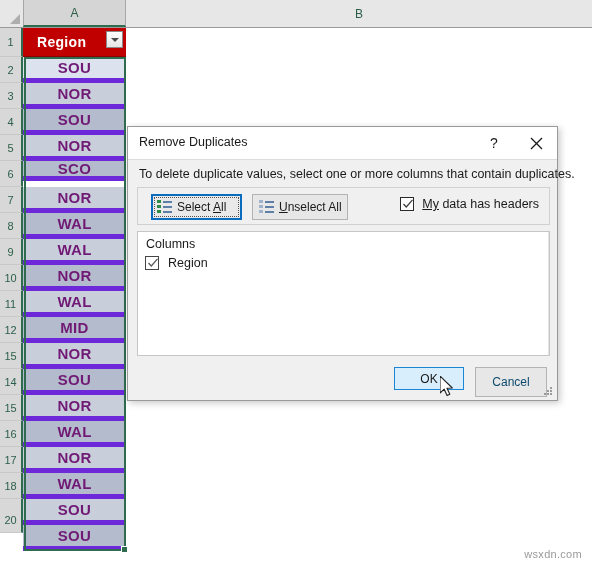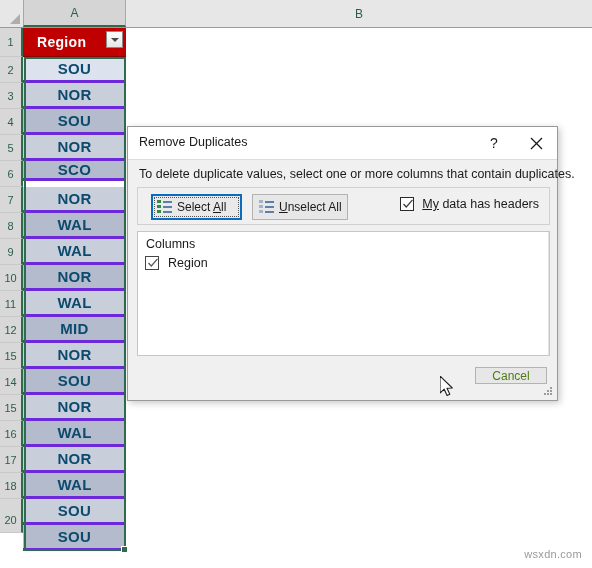--- a/index.html
+++ b/index.html
@@ -87,27 +87,27 @@
     background: #d8d8d8;
     border-right: 2px solid #2e6b4f;
     color: #2c5f4a;
   }
 
   
   .cell {
     position: absolute;
     left: 23px; width: 103px;
     box-sizing: border-box;
-    border-bottom: 3px solid #6d28d9;
+    border-bottom: 5px solid #6d28d9;
     display: flex;
     align-items: center;
     justify-content: center;
     font-size: 15px;
     font-weight: bold;
-    color: #0c4a6e;
+    color: #701a75;
     letter-spacing: 0.3px;
   }
   .cell.hdr {
     background: #c00000;
     color: #ffffff;
     font-size: 14px;
     border-bottom: 1px solid #8d0000;
     justify-content: flex-start;
     padding-left: 14px;
   }
@@ -330,26 +330,26 @@
     font-size: 12px;
     color: #1a1a1a;
     display: flex;
     align-items: center;
     justify-content: center;
     cursor: default;
   }
   #btn-cancel {
     position: absolute;
     left: 347px; top: 240px;
-    width: 72px; height: 17px;
+    width: 72px; height: 30px;
     background: #e7e7e7;
     border: 1px solid #b3b3b3;
     box-sizing: border-box;
     font-size: 12px;
-    color: #4d7c0f;
+    color: #0c4a6e;
     display: flex;
     align-items: center;
     justify-content: center;
     cursor: default;
   }
   #resize-grip {
     position: absolute;
     right: 3px; bottom: 3px;
     width: 12px; height: 12px;
   }
@@ -544,20 +544,21 @@
     <div id="list-item-region">
       <span class="cb">
         <svg width="12" height="12" viewBox="0 0 12 12" aria-hidden="true">
           <polyline points="1.5,6 4.3,9 10.5,1.8" fill="none" stroke="#5a5a5a" stroke-width="1.3"></polyline>
         </svg>
       </span>
       <span id="region-lbl">Region</span>
     </div>
   </div>
 
+  <div id="btn-ok">OK</div>
   <div id="btn-cancel">Cancel</div>
 
   <div id="resize-grip">
     <span class="grip-dot" style="left:8px;top:2px;"></span>
     <span class="grip-dot" style="left:5px;top:5px;"></span>
     <span class="grip-dot" style="left:8px;top:5px;"></span>
     <span class="grip-dot" style="left:2px;top:8px;"></span>
     <span class="grip-dot" style="left:5px;top:8px;"></span>
     <span class="grip-dot" style="left:8px;top:8px;"></span>
   </div>

